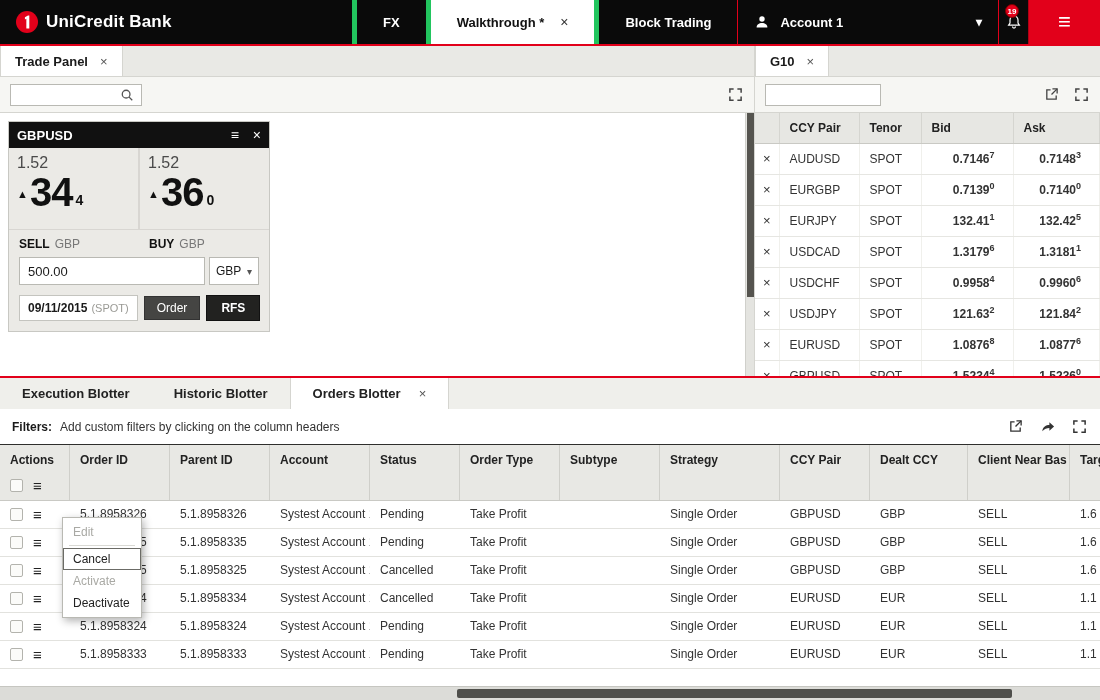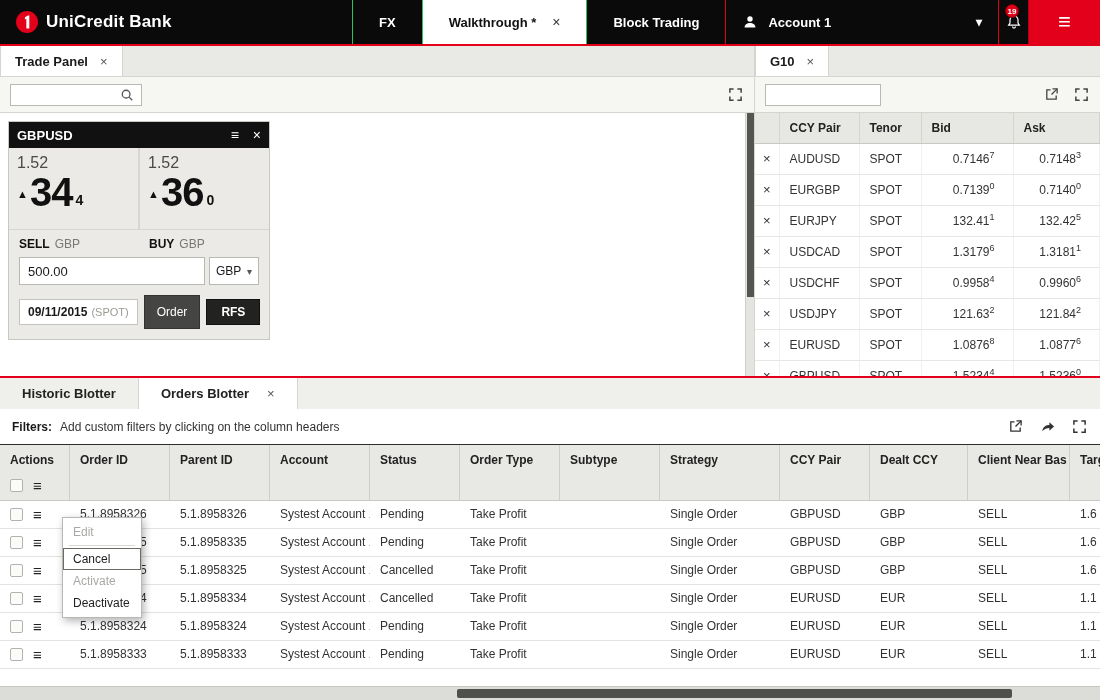--- a/index.html
+++ b/index.html
@@ -5,21 +5,21 @@
   *{margin:0;padding:0;box-sizing:border-box}
   html,body{width:1100px;height:700px;overflow:hidden}
   body{font-family:"Liberation Sans",sans-serif;background:#f2f2ee;color:#1a1a1a}
   .app{width:1100px;height:700px;display:flex;flex-direction:column}
 
   
   .topbar{flex:0 0 46px;height:46px;background:#0a0a0a;border-bottom:2px solid #e2001a;display:flex;align-items:stretch;color:#fff}
   .brand{width:352px;display:flex;align-items:center;gap:8px;padding:0 16px}
   .logo{width:22px;height:22px;flex:0 0 22px}
   .brand-text{font-weight:bold;font-size:17px;letter-spacing:.2px}
-  .top-tab{display:flex;align-items:center;padding:0 26px;font-weight:bold;font-size:13px;border-left:1px solid #22c55e;cursor:default;white-space:nowrap}
+  .top-tab{display:flex;align-items:center;padding:0 26px;font-weight:bold;font-size:13px;border-left:5px solid #22c55e;cursor:default;white-space:nowrap}
   .top-tab.active{background:#fff;color:#111;gap:16px}
   .tab-close-dark{color:#333;font-size:14px;font-weight:normal}
   .account-sec{flex:1;display:flex;align-items:center;gap:10px;padding:0 16px;border-left:1px solid #e2001a;font-size:13px;font-weight:bold}
   .account-chev{margin-left:auto;font-size:12px;color:#fff}
   .bell-sec{width:30px;flex:0 0 30px;border-left:1px solid #e2001a;display:flex;align-items:center;justify-content:center;position:relative}
   .badge{position:absolute;top:4px;right:9px;background:#e2001a;border:1px solid #7a0000;color:#fff;font-size:8px;font-weight:bold;min-width:14px;height:14px;border-radius:7px;display:flex;align-items:center;justify-content:center}
   .burger-sec{width:72px;flex:0 0 72px;background:#e2001a;border-left:1px solid #b00014;display:flex;align-items:center;justify-content:center;font-size:22px;color:#fff}
 
   
   .workspace{flex:0 0 330px;height:330px;display:flex;background:#f2f2ee}
@@ -56,30 +56,30 @@
   .side{flex:1;padding-left:10px;display:flex;gap:5px;align-items:baseline}
   .side-dir{font-weight:bold;color:#111}
   .side-ccy{color:#777}
   .amt-row{display:flex;padding:4px 10px;gap:4px}
   .amt-input{flex:1;height:28px;background:#fff;border:1px solid #b9b9b3;font-size:13px;display:flex;align-items:center;padding:0 8px}
   .ccy-select{width:50px;height:28px;background:#fff;border:1px solid #b9b9b3;font-size:12px;display:flex;align-items:center;justify-content:space-between;padding:0 6px}
   .ccy-chev{font-size:10px;color:#555}
   .date-row{display:flex;padding:6px 10px 10px;gap:6px;align-items:center}
   .date-input{width:134px;height:26px;background:#fff;border:1px solid #c4c4bf;font-size:12px;display:flex;align-items:center;gap:4px;padding:0 8px;font-weight:bold}
   .date-tenor{color:#9a9a95;font-size:11px;font-weight:normal}
-  .btn-order{height:34px;padding:0 12px;background:#454543;border:1px solid #333;color:#fff;font-size:12px;display:flex;align-items:center}
+  .btn-order{height:24px;padding:0 12px;background:#454543;border:1px solid #333;color:#fff;font-size:12px;display:flex;align-items:center}
   .btn-rfs{height:26px;padding:0 14px;background:#222220;border:1px solid #111;color:#fff;font-size:12px;font-weight:bold;display:flex;align-items:center}
 
   
   .wl-wrap{flex:1;overflow:hidden;background:#fff}
   .wl-table{width:100%;border-collapse:collapse;font-size:12px;table-layout:fixed}
   .wl-table th{background:#e7e7e3;font-weight:bold;text-align:left;height:30px;padding:0 10px;border-right:1px solid #d5d5d0;border-bottom:1px solid #c9c9c4;color:#222}
   .wl-table td{height:31px;padding:0 10px;border-bottom:1px solid #e6e6e2;border-right:1px solid #f0f0ec;color:#333;white-space:nowrap;overflow:hidden}
   .wl-x{color:#b5b5b0;text-align:center;padding:0 !important;font-size:13px}
-  .wl-num{text-align:right;padding-right:18px !important;font-weight:normal}
+  .wl-num{text-align:right;padding-right:18px !important;font-weight:bold}
   .wl-num sup{font-size:9px;vertical-align:5px;line-height:0}
   .up{color:#0a9618}
   .down{color:#e81212}
   .flat{color:#555}
 
   
   .blotter{flex:1;display:flex;flex-direction:column;border-top:2px solid #e2001a;background:#fff;overflow:hidden}
   .btabs{height:31px;flex:0 0 31px;background:#efefeb;display:flex;align-items:stretch}
   .btab{display:flex;align-items:center;padding:0 22px;font-size:13px;font-weight:bold;color:#222;white-space:nowrap}
   .btab.active{background:#ffffff;border-left:1px solid #d5d5d0;border-right:1px solid #d5d5d0;gap:18px}
@@ -344,20 +344,23 @@
                 <td class="wl-num flat">1.5236<sup>0</sup></td>
               </tr>
             </tbody>
         </table>
       </div>
     </section>
   </div>
 
   <section class="blotter">
     <div class="btabs">
+      <div class="btab">
+        <span>Execution Blotter</span>
+      </div>
       <div class="btab">
         <span>Historic Blotter</span>
       </div>
       <div class="btab active">
         <span>Orders Blotter</span>
         <span class="btab-close">×</span>
       </div>
     </div>
 
     <div class="filters">

